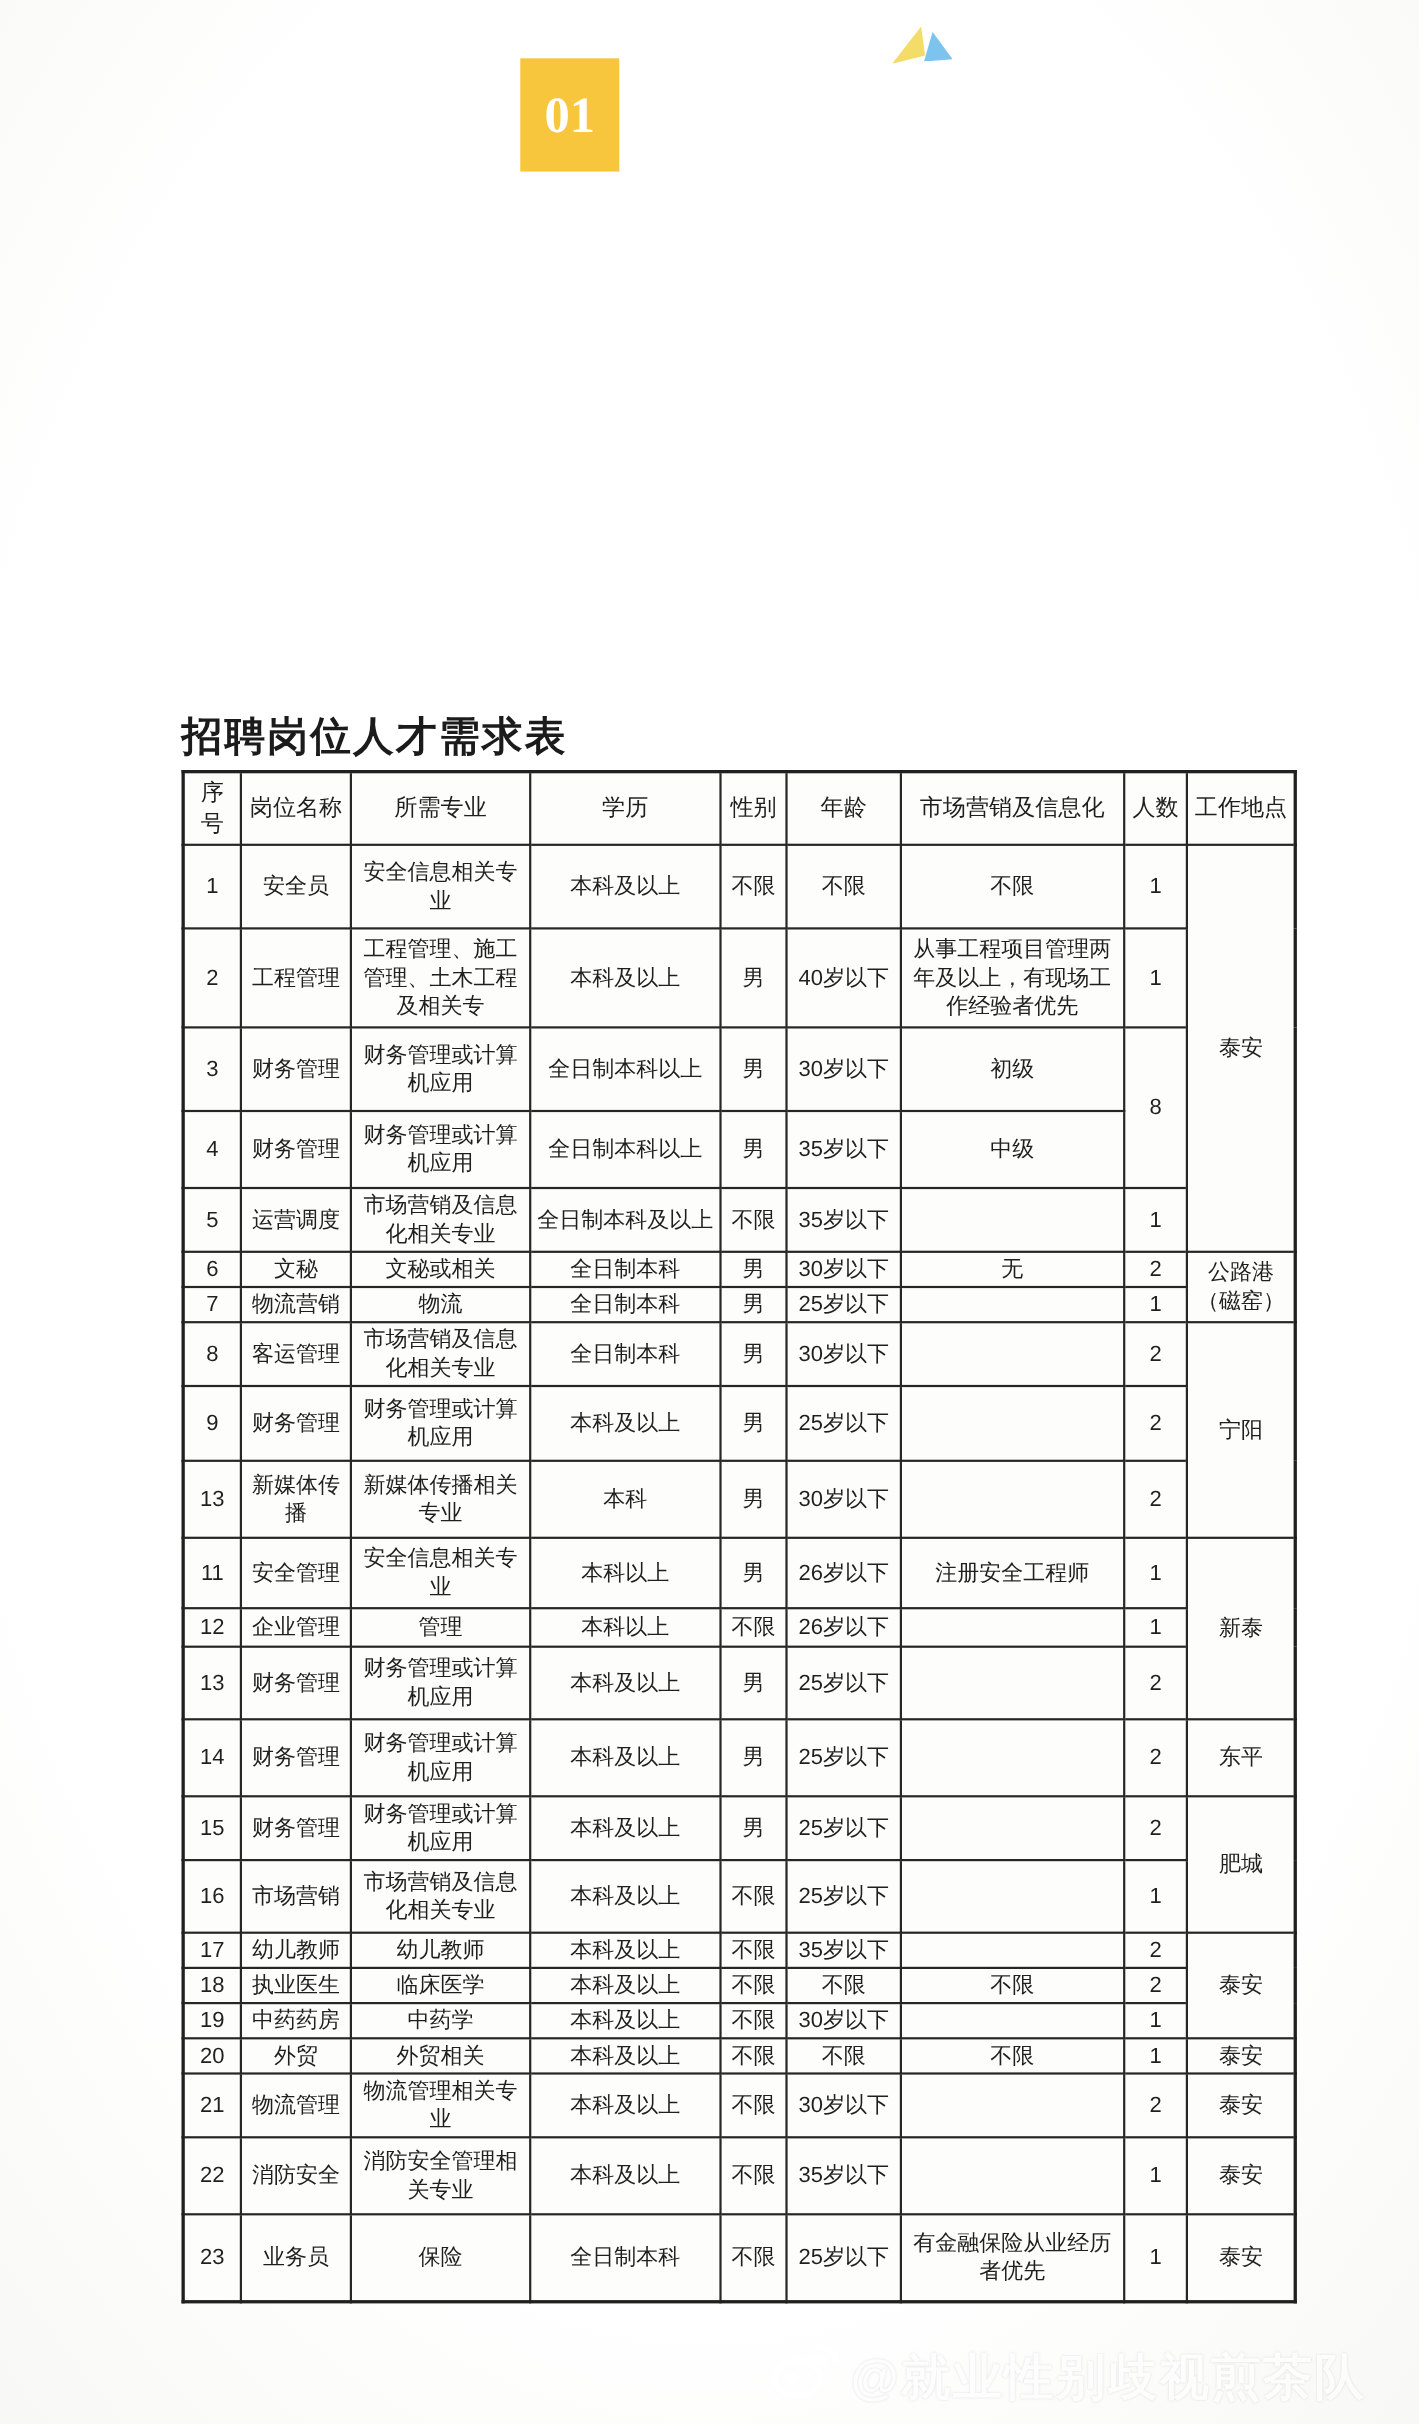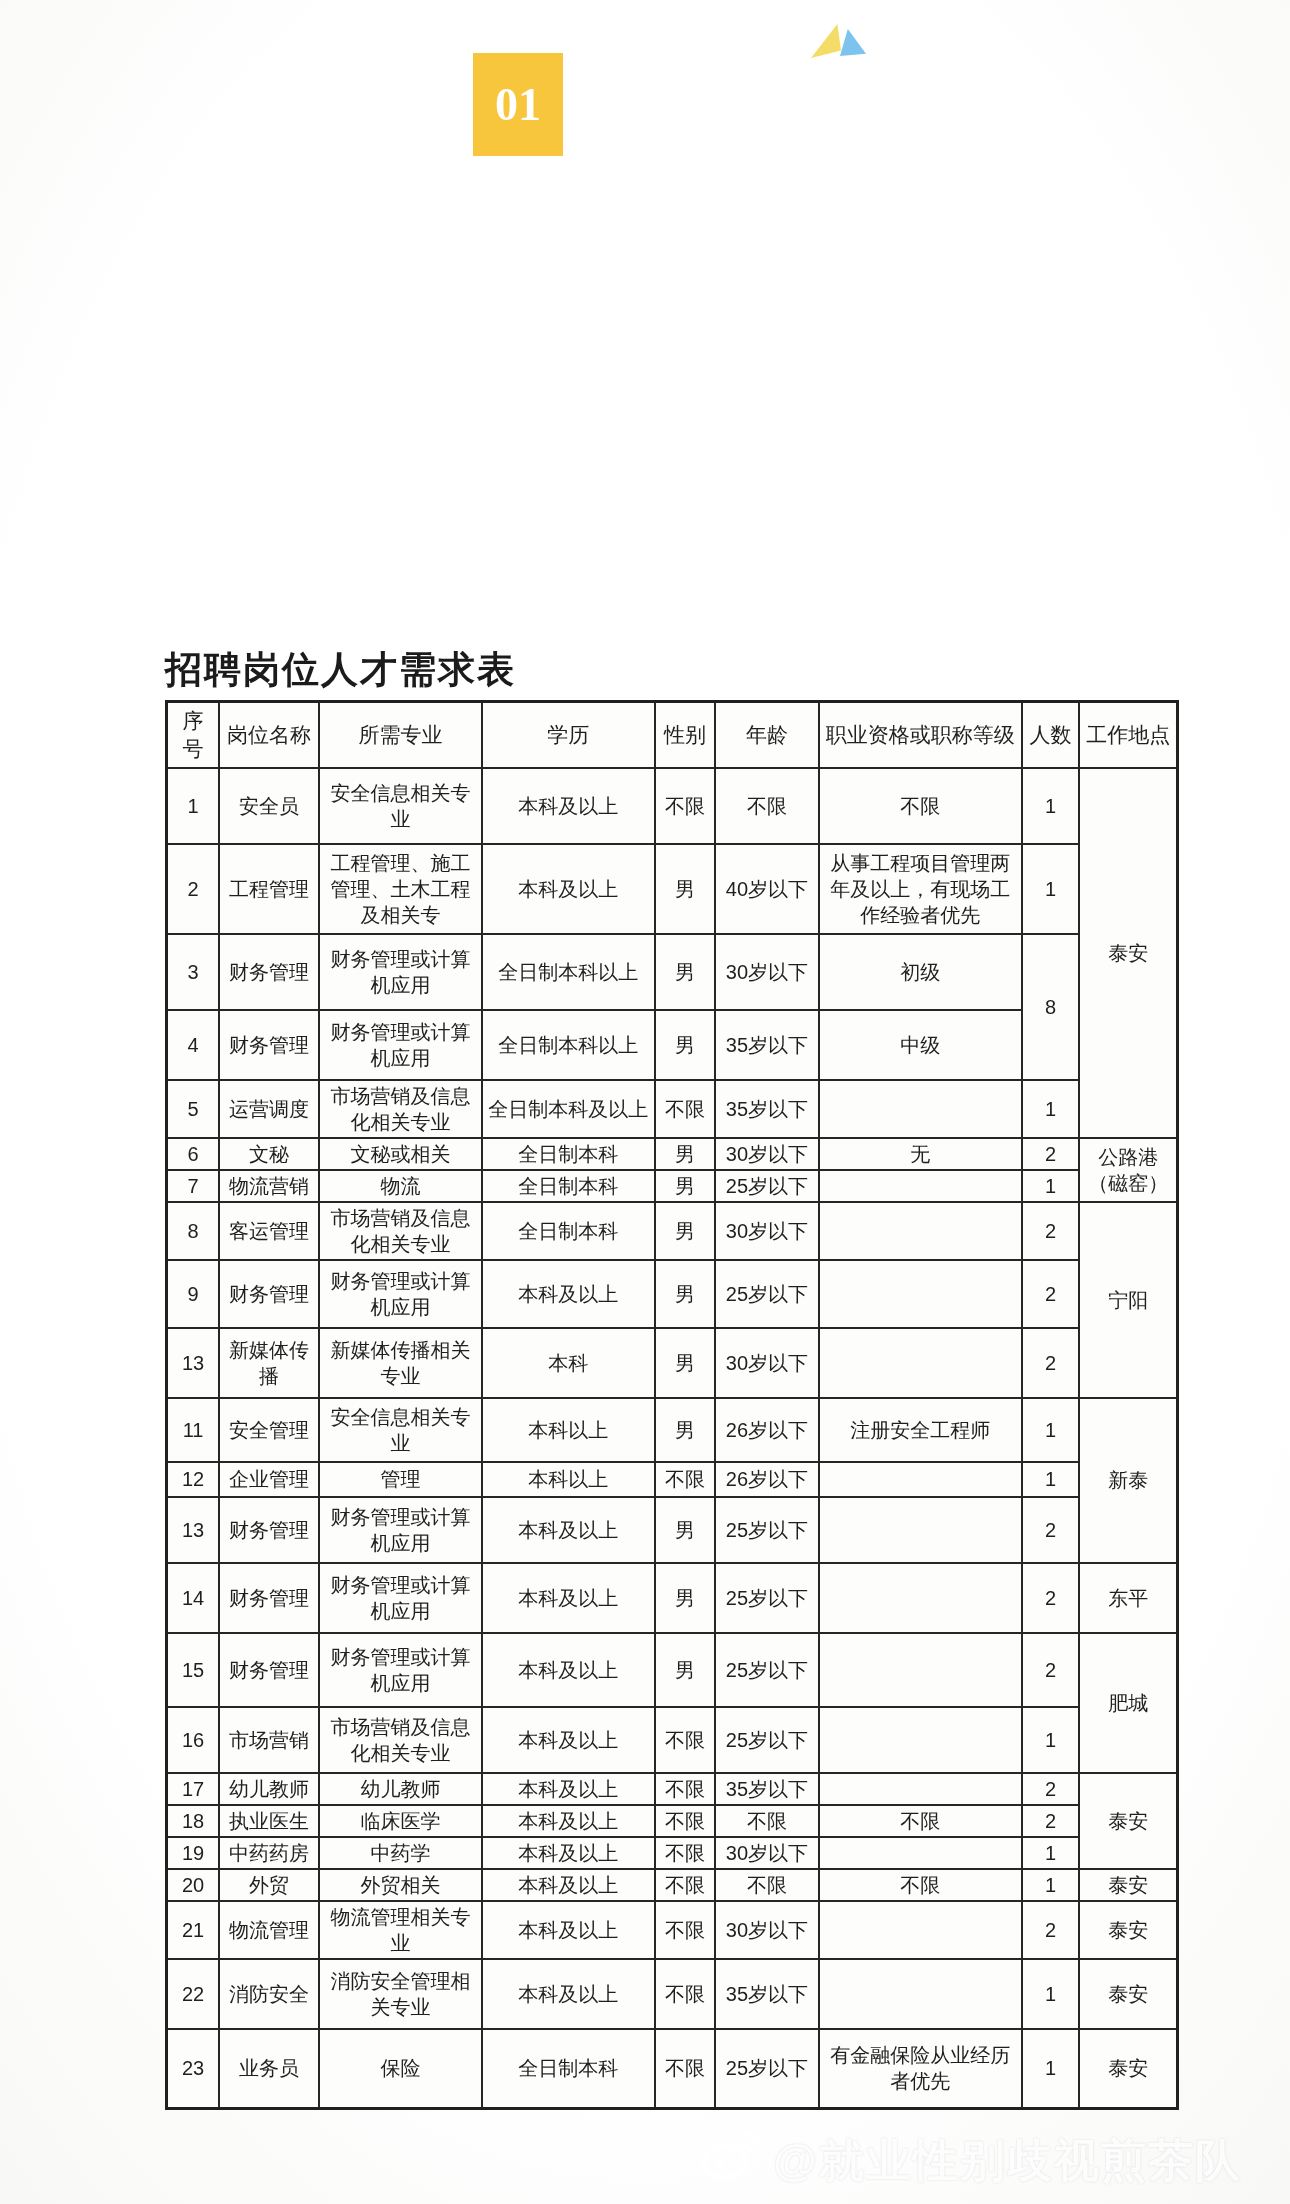--- a/index.html
+++ b/index.html
@@ -116,21 +116,21 @@
         <col style="width: 9.7%;">
       </colgroup>
     <thead>
       <tr>
           <th>序号</th>
           <th>岗位名称</th>
           <th>所需专业</th>
           <th>学历</th>
           <th>性别</th>
           <th>年龄</th>
-          <th>职业资格或职称等级</th>
+          <th>市场营销及信息化</th>
           <th>人数</th>
           <th>工作地点</th>
         </tr>
     </thead>
     <tbody>
         <tr style="height: 76px;">
           <td>1</td>
           <td>安全员</td>
           <td>安全信息相关专业</td>
           <td>本科及以上</td>
@@ -266,21 +266,21 @@
           <td>14</td>
           <td>财务管理</td>
           <td>财务管理或计算机应用</td>
           <td>本科及以上</td>
           <td>男</td>
           <td>25岁以下</td>
           <td></td>
           <td>2</td>
           <td>东平</td>
         </tr>
-        <tr style="height: 74px; margin-left: 44px;">
+        <tr style="height: 58px; margin-left: 44px;">
           <td>15</td>
           <td>财务管理</td>
           <td>财务管理或计算机应用</td>
           <td>本科及以上</td>
           <td>男</td>
           <td>25岁以下</td>
           <td></td>
           <td>2</td>
           <td rowspan="2">肥城</td>
         </tr>

